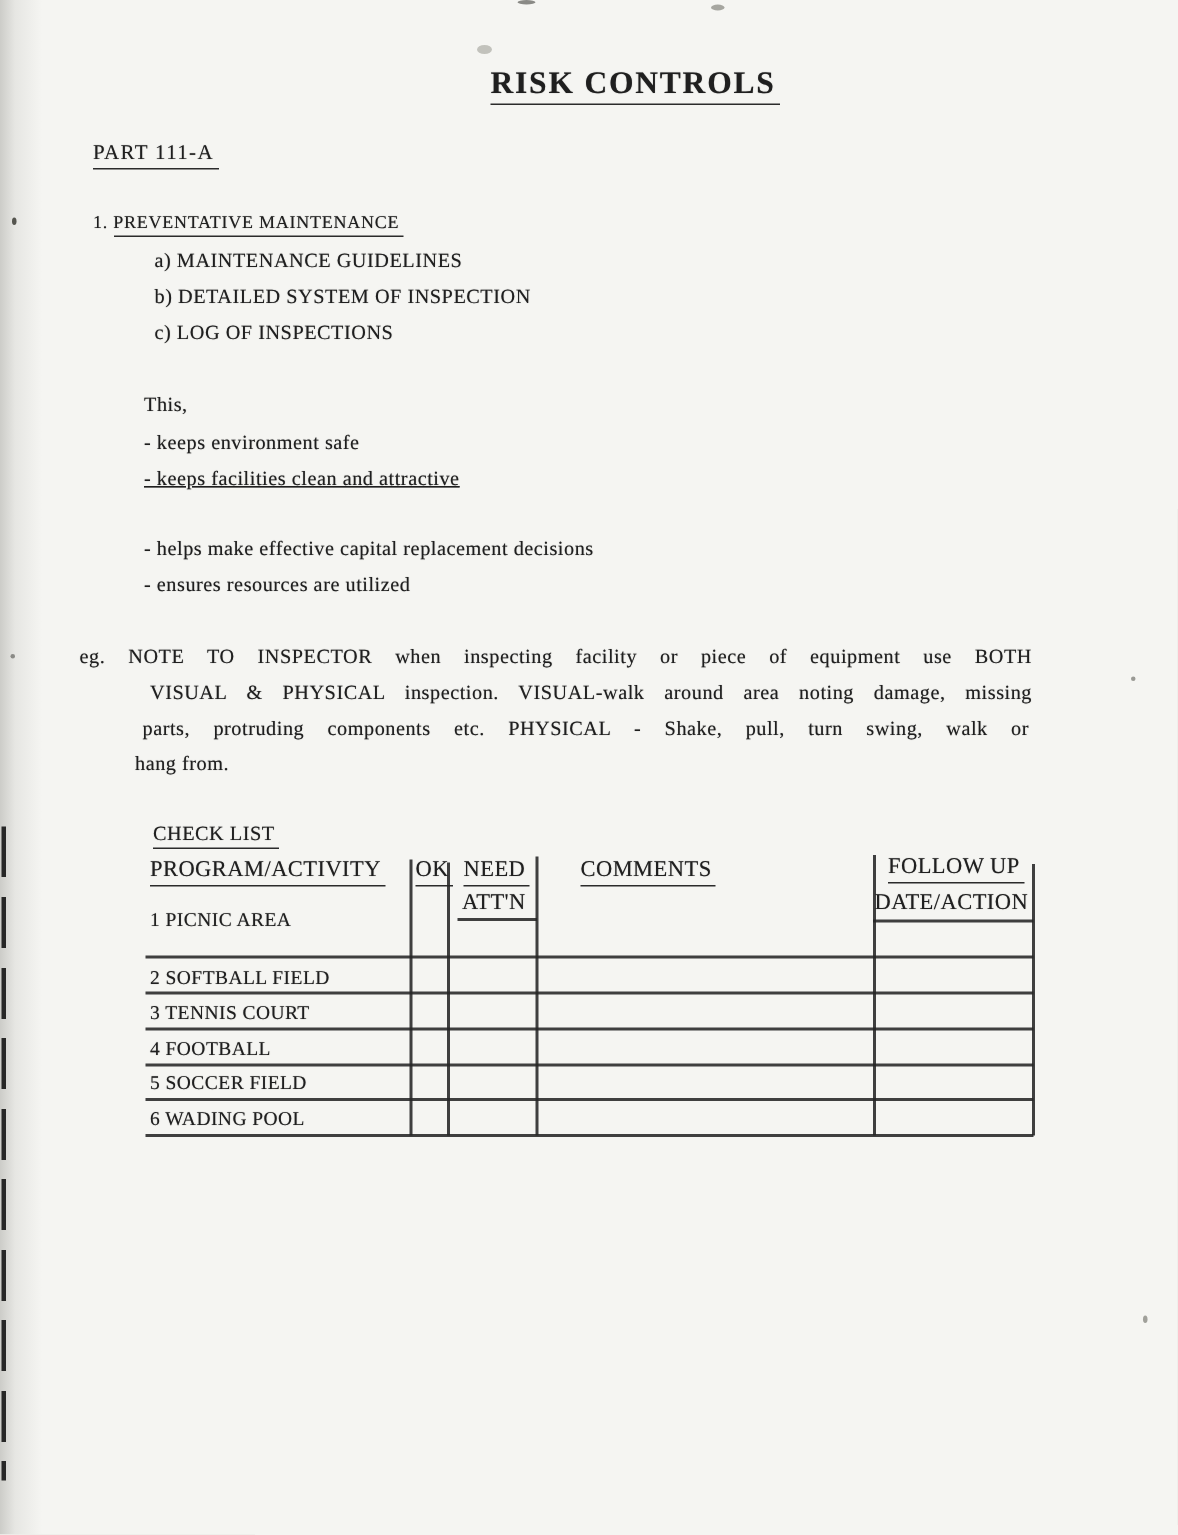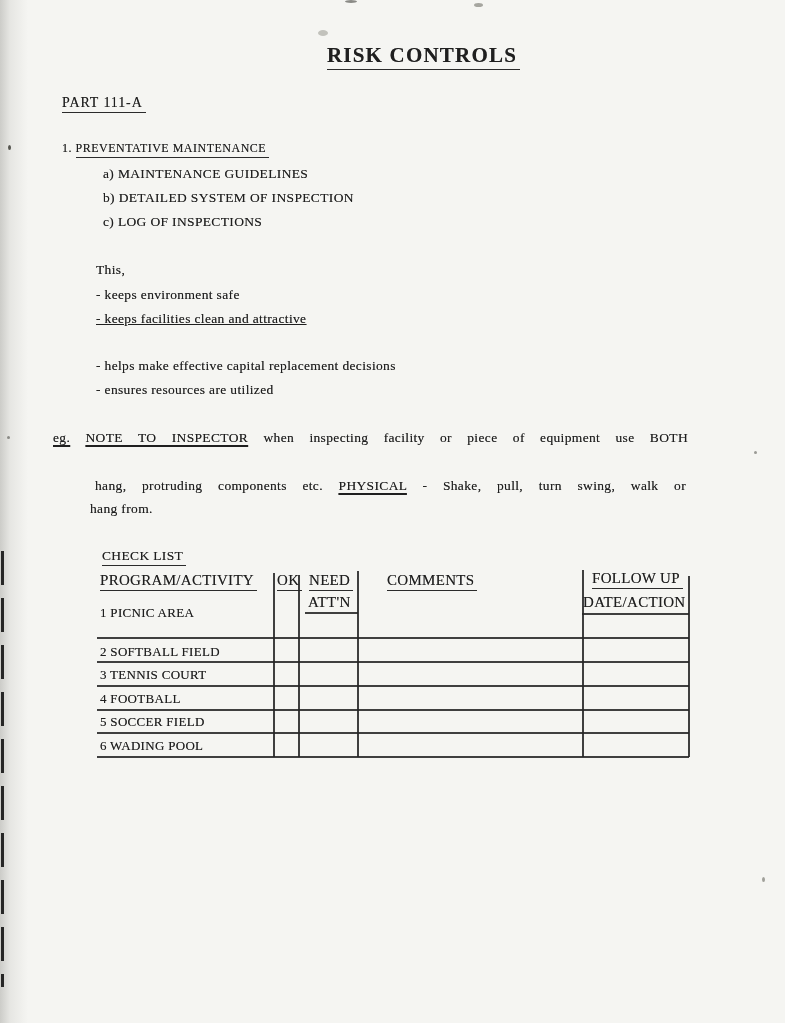--- a/index.html
+++ b/index.html
@@ -15,21 +15,21 @@
     pointer-events:none;}
   .t{position:absolute;white-space:nowrap;letter-spacing:.35px;font-size:13.5px;
      text-shadow:0 0 .6px rgba(25,25,25,.55);}
   .ub{border-bottom:1.7px solid #2b2b2b;padding-bottom:2px;padding-right:3px;}
   .title{font-size:21px;font-weight:bold;letter-spacing:1.2px;}
   .part{font-size:14px;letter-spacing:.9px;}
   .sec{font-size:12px;letter-spacing:.5px;}
   .rowlbl{font-size:13px;letter-spacing:.3px;}
   .colhdr{font-size:15px;letter-spacing:.3px;}
   .j{white-space:normal;text-align:justify;text-align-last:justify;line-height:17px;}
-  .iu{text-decoration:underline;text-decoration-thickness:1.6px;text-underline-offset:3px;}
+  .iu{text-decoration-thickness:1.6px;text-underline-offset:3px;}
   .hline{position:absolute;height:2px;background:rgba(38,38,38,.88);}
   .vline{position:absolute;width:2px;background:rgba(38,38,38,.88);}
   .left-dash{position:absolute;left:1px;top:551px;width:3px;height:436px;
     background:repeating-linear-gradient(to bottom,rgba(15,15,15,.88) 0 34px,rgba(15,15,15,0) 34px 47px);}
   .speck{position:absolute;border-radius:50%;}
 </style>
 </head>
 <body>
 
 <div class="page">
@@ -64,22 +64,25 @@
   <div class="t" style="left:96px;top:262px;">This,</div>
   <div class="t" style="left:96px;top:287px;">- keeps environment safe</div>
   <div class="t" style="left:96px;top:311px;text-decoration:underline;">- keeps facilities clean and attractive</div>
   <div class="t" style="left:96px;top:358px;">- helps make effective capital replacement decisions</div>
   <div class="t" style="left:96px;top:382px;">- ensures resources are utilized</div>
 
   <div class="t j" style="left:53px;top:429px;width:635px;">
     <span class="iu">eg.</span>
     <span class="iu">NOTE TO INSPECTOR</span><span> when inspecting facility or piece of equipment use BOTH</span>
   </div>
+  <div class="t j" style="left:100px;top:453px;width:588px;">
+    <span class="iu">VISUAL &amp; PHYSICAL</span><span> inspection. </span><span class="iu">VISUAL</span><span>-walk around area noting damage, missing</span>
+  </div>
   <div class="t j" style="left:95px;top:477px;width:591px;">
-    <span>hang, protruding components etc. </span><span class="iu">PHYSICAL</span><span> - Shake, pull, turn swing, walk or</span>
+    <span>parts, protruding components etc. </span><span class="iu">PHYSICAL</span><span> - Shake, pull, turn swing, walk or</span>
   </div>
   <div class="t" style="left:90px;top:501px;">hang from.</div>
 
   <div class="t" style="left:102px;top:548px;">
     <span class="ub">CHECK LIST</span>
   </div>
 
   <div class="t colhdr" style="left:100px;top:572px;">
     <span class="ub">PROGRAM/ACTIVITY</span>
   </div>

